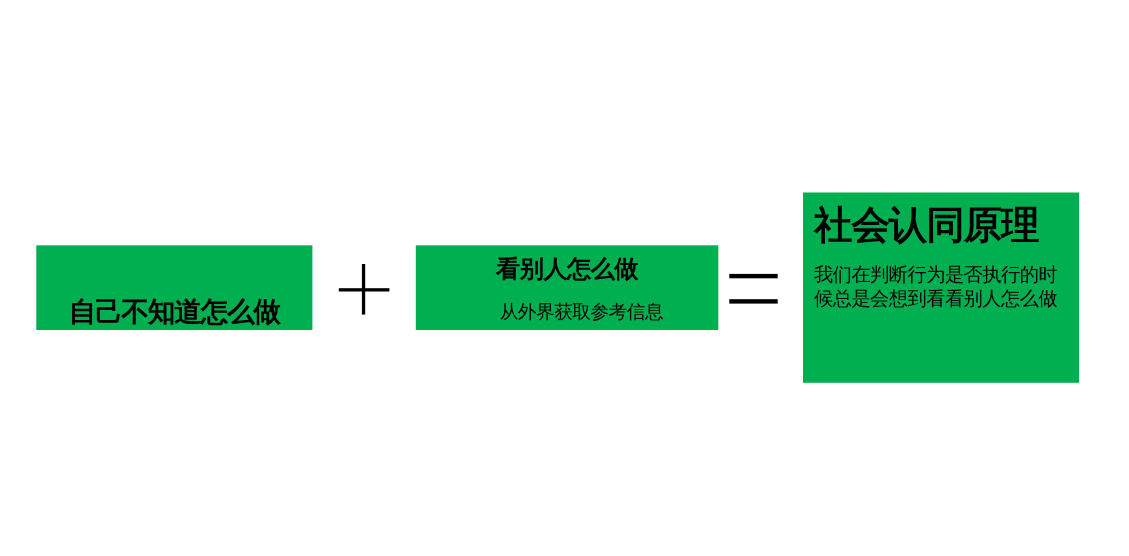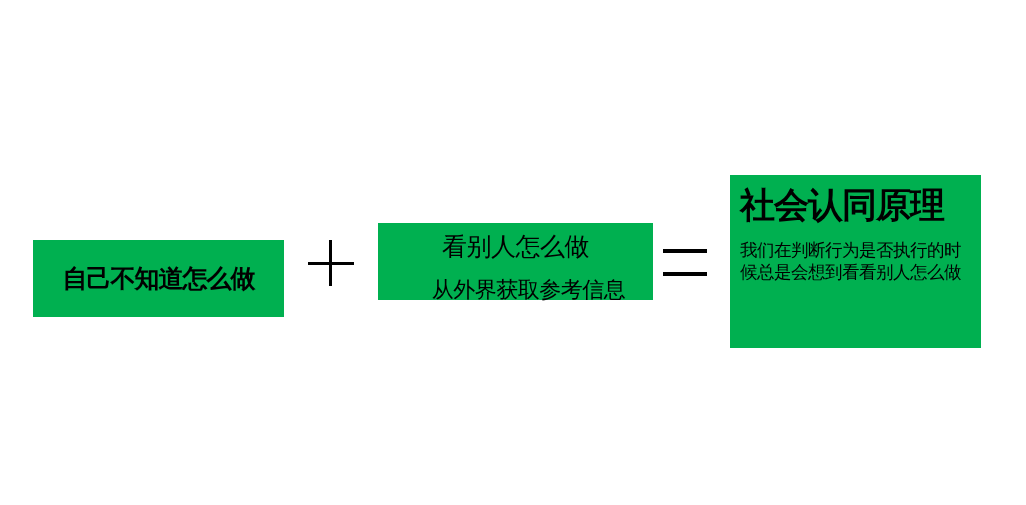--- a/index.html
+++ b/index.html
@@ -1,23 +1,23 @@
 <!DOCTYPE html>
 <html><head>
   <meta charset="utf-8">
   <style>
     html, body { margin:0; padding:0; }
     body { width:1026px; height:505px; background:#ffffff; position:relative; overflow:hidden;
            font-family: "DejaVu Sans", "Liberation Sans", sans-serif; color:#000; }
     .box { position:absolute; background:#00b050; box-sizing:border-box; }
-    #b1 { left:33px; top:240px; width:251px; height:77px; display:flex; align-items:center; justify-content:center; }
+    #b1 { left:33px; top:223px; width:251px; height:77px; display:flex; align-items:flex-end; justify-content:center; }
     #b1 .t { font-size:25px; font-weight:bold; letter-spacing:-1px; }
     #b2 { left:378px; top:223px; width:275px; height:77px; text-align:center; }
-    #b2 .t { font-size:25px; font-weight:normal; margin-top:7px; letter-spacing:-0.5px;text-align:center; }
-    #b2 .s { font-size:22px; margin-top:12px; letter-spacing:-0.5px;margin-left:26px; }
+    #b2 .t { font-size:22px; font-weight:bold; margin-top:7px; letter-spacing:-0.5px;text-align:center; }
+    #b2 .s { font-size:17px; margin-top:12px; letter-spacing:-0.5px;margin-left:26px; }
     #b3 { left:730px; top:175px; width:251px; height:173px; padding:8px 10px 0 10px; }
     #b3 .t { font-size:35px; font-weight:bold; letter-spacing:-1px; line-height:44px; }
     #b3 .s { font-size:17.5px; line-height:22px; margin-top:12px; letter-spacing:-0.5px; }
     .plus { position:absolute; left:308px; top:240px; width:46px; height:46px; }
     .plus .h { position:absolute; left:0; top:22px; width:46px; height:3px; background:#000; }
     .plus .v { position:absolute; left:21px; top:0; width:3px; height:46px; background:#000; }
     .eq { position:absolute; left:663px; top:249px; width:44px; height:30px; }
     .eq .l1 { position:absolute; left:0; top:0; width:44px; height:4px; background:#000; }
     .eq .l2 { position:absolute; left:0; top:23px; width:44px; height:4px; background:#000; }
   </style>

